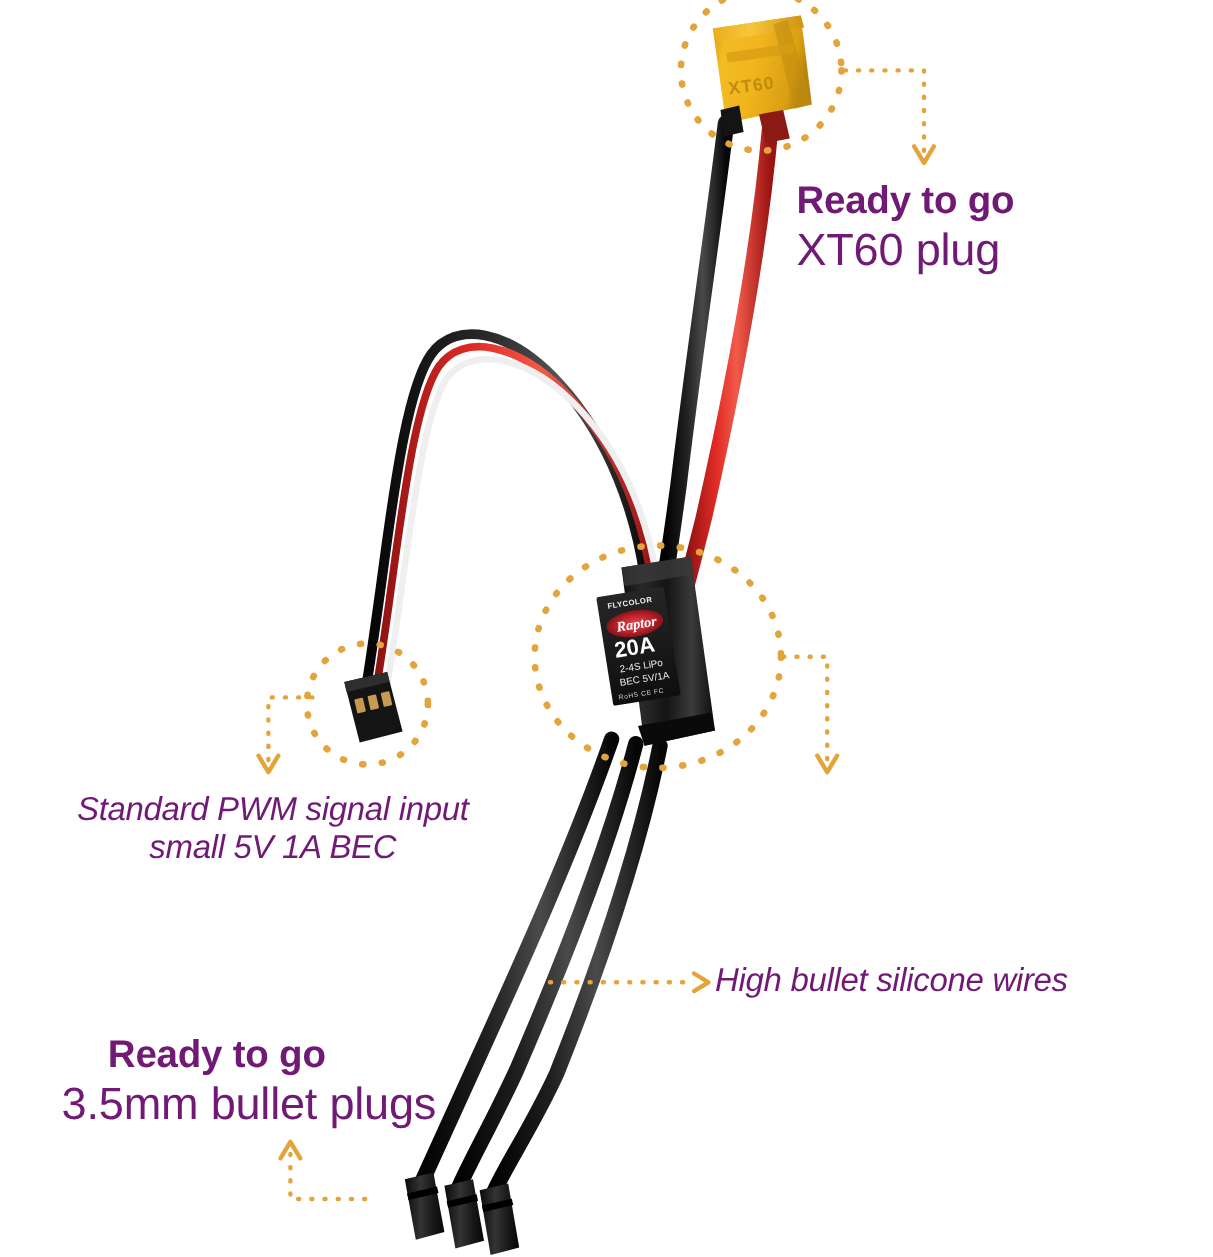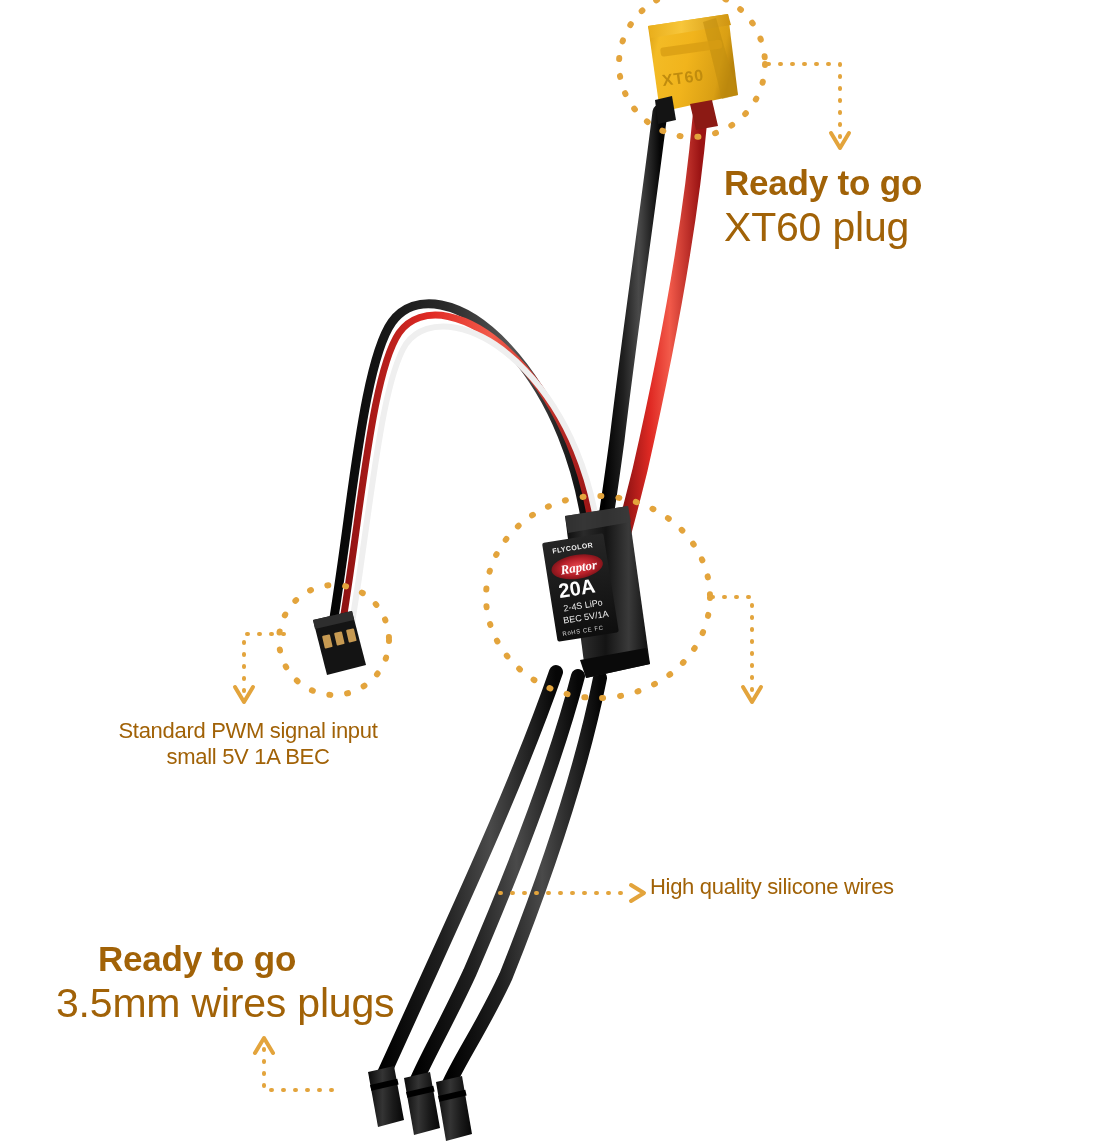--- a/index.html
+++ b/index.html
@@ -17,41 +17,42 @@
   }
   #art {
     position: absolute;
     left: 0;
     top: 0;
     width: 1103px;
     height: 1143px;
   }
   .callout {
     position: absolute;
-    color: #a16207;
+    color: #701a75;
     line-height: 1.18;
     white-space: nowrap;
   }
   .callout .hl {
     font-weight: bold;
     font-size: 35px;
     letter-spacing: -0.2px;
     display: block;
   }
   .callout .sub {
     font-weight: normal;
     font-size: 41px;
     letter-spacing: -0.2px;
     display: block;
   }
   .callout .single {
     font-weight: normal;
-    font-size: 22px;
+    font-size: 30px;
     letter-spacing: -0.3px;
     display: block;
+    font-style: italic;
   }
   
   #c-xt60      { left: 724px; top: 162px; text-align: left; }
   #c-pwm       { left: 2px;   top: 718px; text-align: center; width: 492px; white-space: normal; }
   #c-small     { left: 650px; top: 717px; }
   #c-wires     { left: 650px; top: 874px; }
   #c-bullet    { left: 56px;  top: 938px; text-align: left; }
   #c-bullet .hl { text-indent: 42px; }
 
   .esc-label { pointer-events: none; }
@@ -206,21 +207,21 @@
     <span class="sub">XT60 plug</span>
   </div>
 
   <div class="callout" id="c-pwm">
     <span class="single">Standard PWM signal input</span>
     <span class="single">small 5V 1A BEC</span>
   </div>
 
 
   <div class="callout" id="c-wires">
-    <span class="single">High quality silicone wires</span>
+    <span class="single">High bullet silicone wires</span>
   </div>
 
   <div class="callout" id="c-bullet">
     <span class="hl">Ready to go</span>
-    <span class="sub">3.5mm wires plugs</span>
+    <span class="sub">3.5mm bullet plugs</span>
   </div>
 
 </div>
 
 </body></html>

